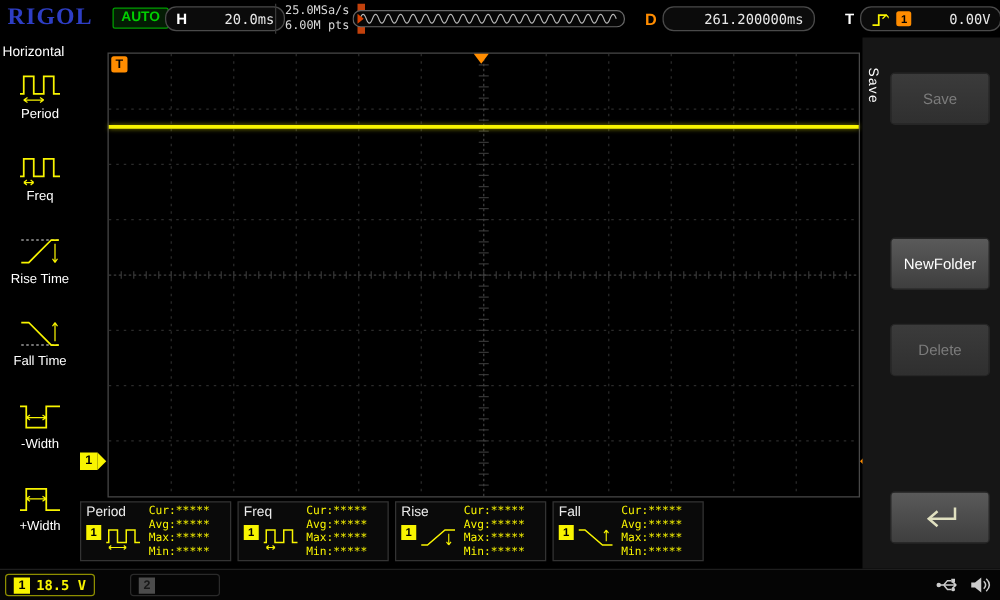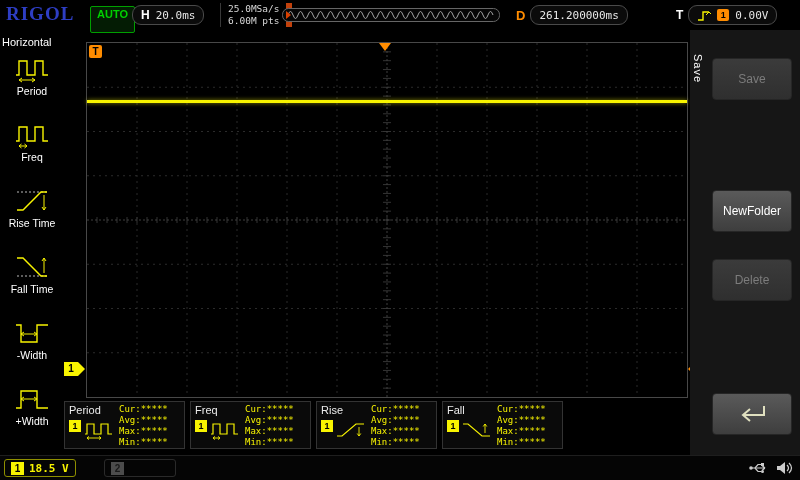--- a/index.html
+++ b/index.html
@@ -8,26 +8,26 @@
     font-family:"Liberation Sans", sans-serif; overflow:hidden;
     -webkit-font-smoothing:antialiased;
   }
 
   
   .topbar { position:absolute; left:0; top:0; width:800px; height:30px; background:#000; }
   .logo { position:absolute; left:6px; top:3px; font-size:19px; font-weight:bold;
           color:#2e3ec4; letter-spacing:1px; font-family:"Liberation Serif", serif; }
   .auto-badge { position:absolute; left:90px; top:6px; border:1px solid #00a000;
           color:#00d000; background:#041c04; font-size:11px; font-weight:bold;
-          padding:1px 6px 12px; border-radius:2px; }
+          padding:1px 6px 2px; border-radius:2px; }
   .pillbox { border:1px solid #4a4a4a; border-radius:9px; background:#0b0b0b;
           height:18px; display:flex; align-items:center; gap:6px; padding:0 8px; color:#e8e8e8; }
   .h-group { position:absolute; left:132px; top:5px; }
   .h-label, .t-label { font-weight:bold; color:#fff; font-size:12px; }
-  .val { font-family:"DejaVu Sans Mono", monospace; font-size:11px; color:#e8e8e8; }
+  .val { font-family:"DejaVu Sans Mono", monospace; font-size:11px; color:#e8e8e8;margin-left:24px; }
   .rate-block { position:absolute; left:220px; top:3px; padding:0 7px;
           border-left:1px solid #383838; border-right:6px solid #c2410c;
           font-family:"DejaVu Sans Mono", monospace; font-size:9.5px; line-height:12px; color:#d8d8d8; }
   .wave-indicator { position:absolute; left:282px; top:8px; }
   .d-group { position:absolute; left:516px; top:5px; display:flex; align-items:center; gap:5px; }
   .d-label { color:#ff8c00; font-weight:bold; font-size:13px; }
   .t-group { position:absolute; left:676px; top:5px; display:flex; align-items:center; gap:5px; }
   .src-badge { width:12px; height:12px; background:#ff8c00; color:#000; font-size:9px;
           font-weight:bold; text-align:center; line-height:12px; border-radius:2px; }
 

